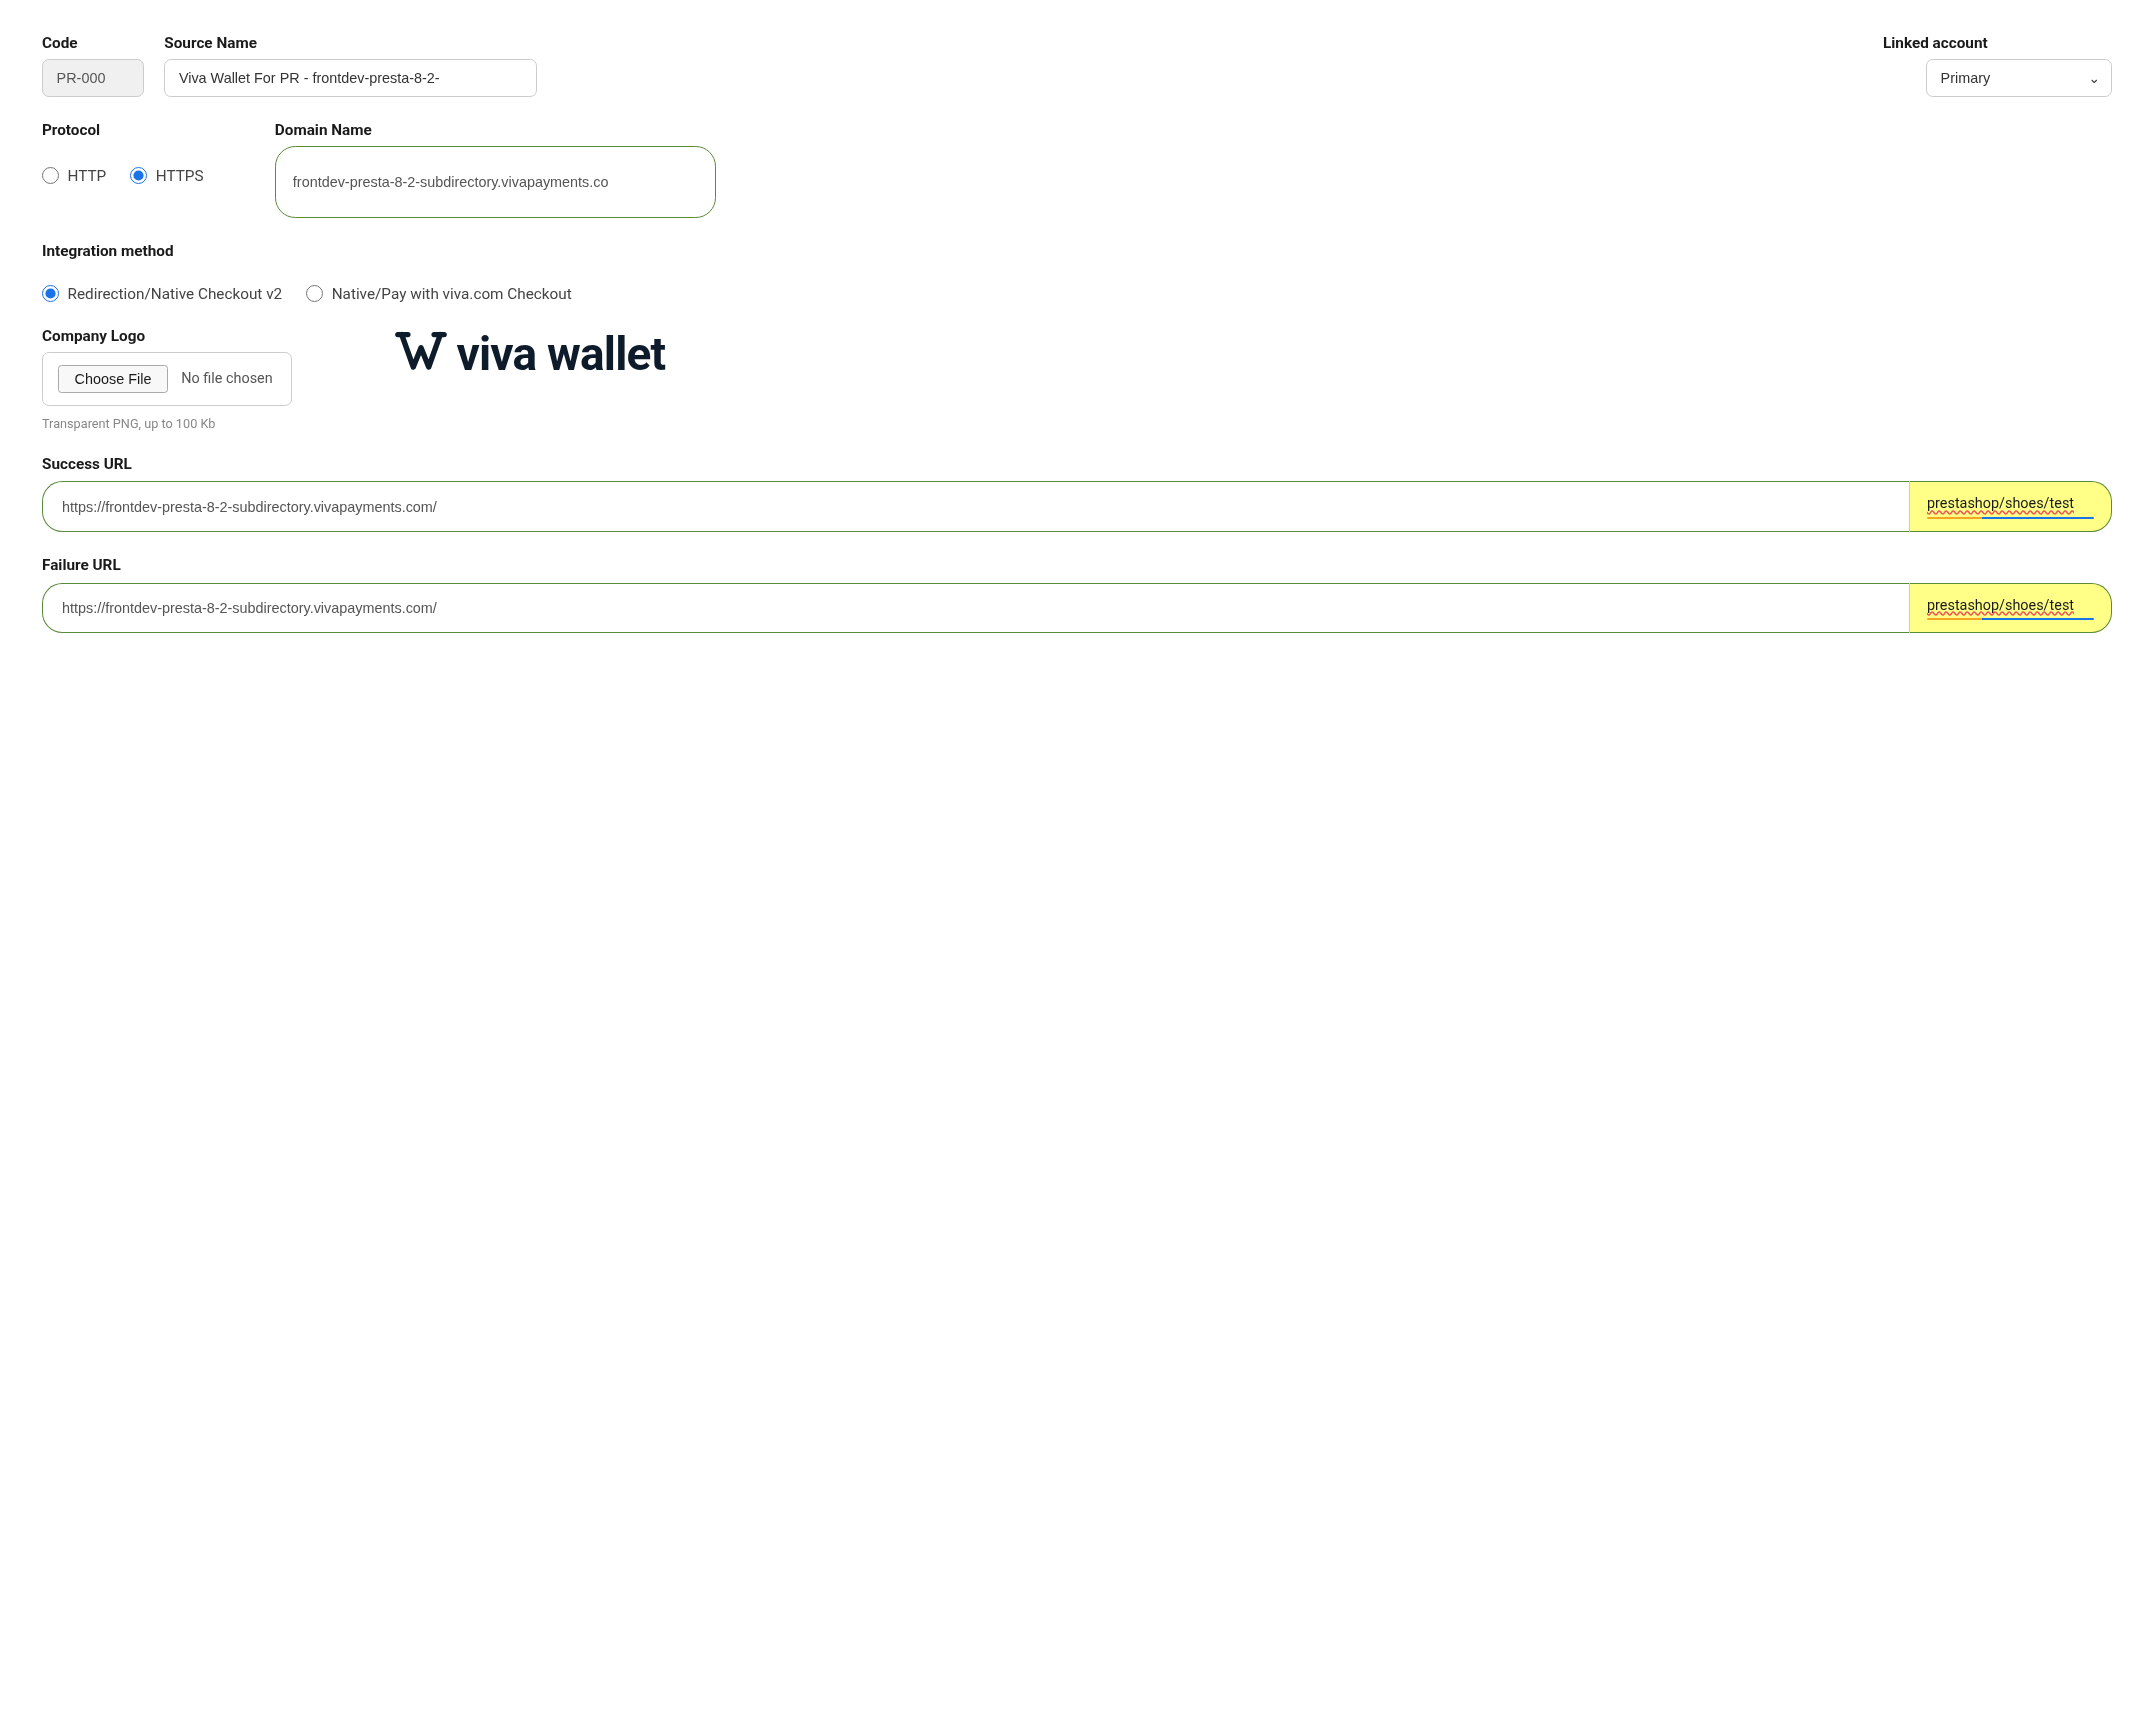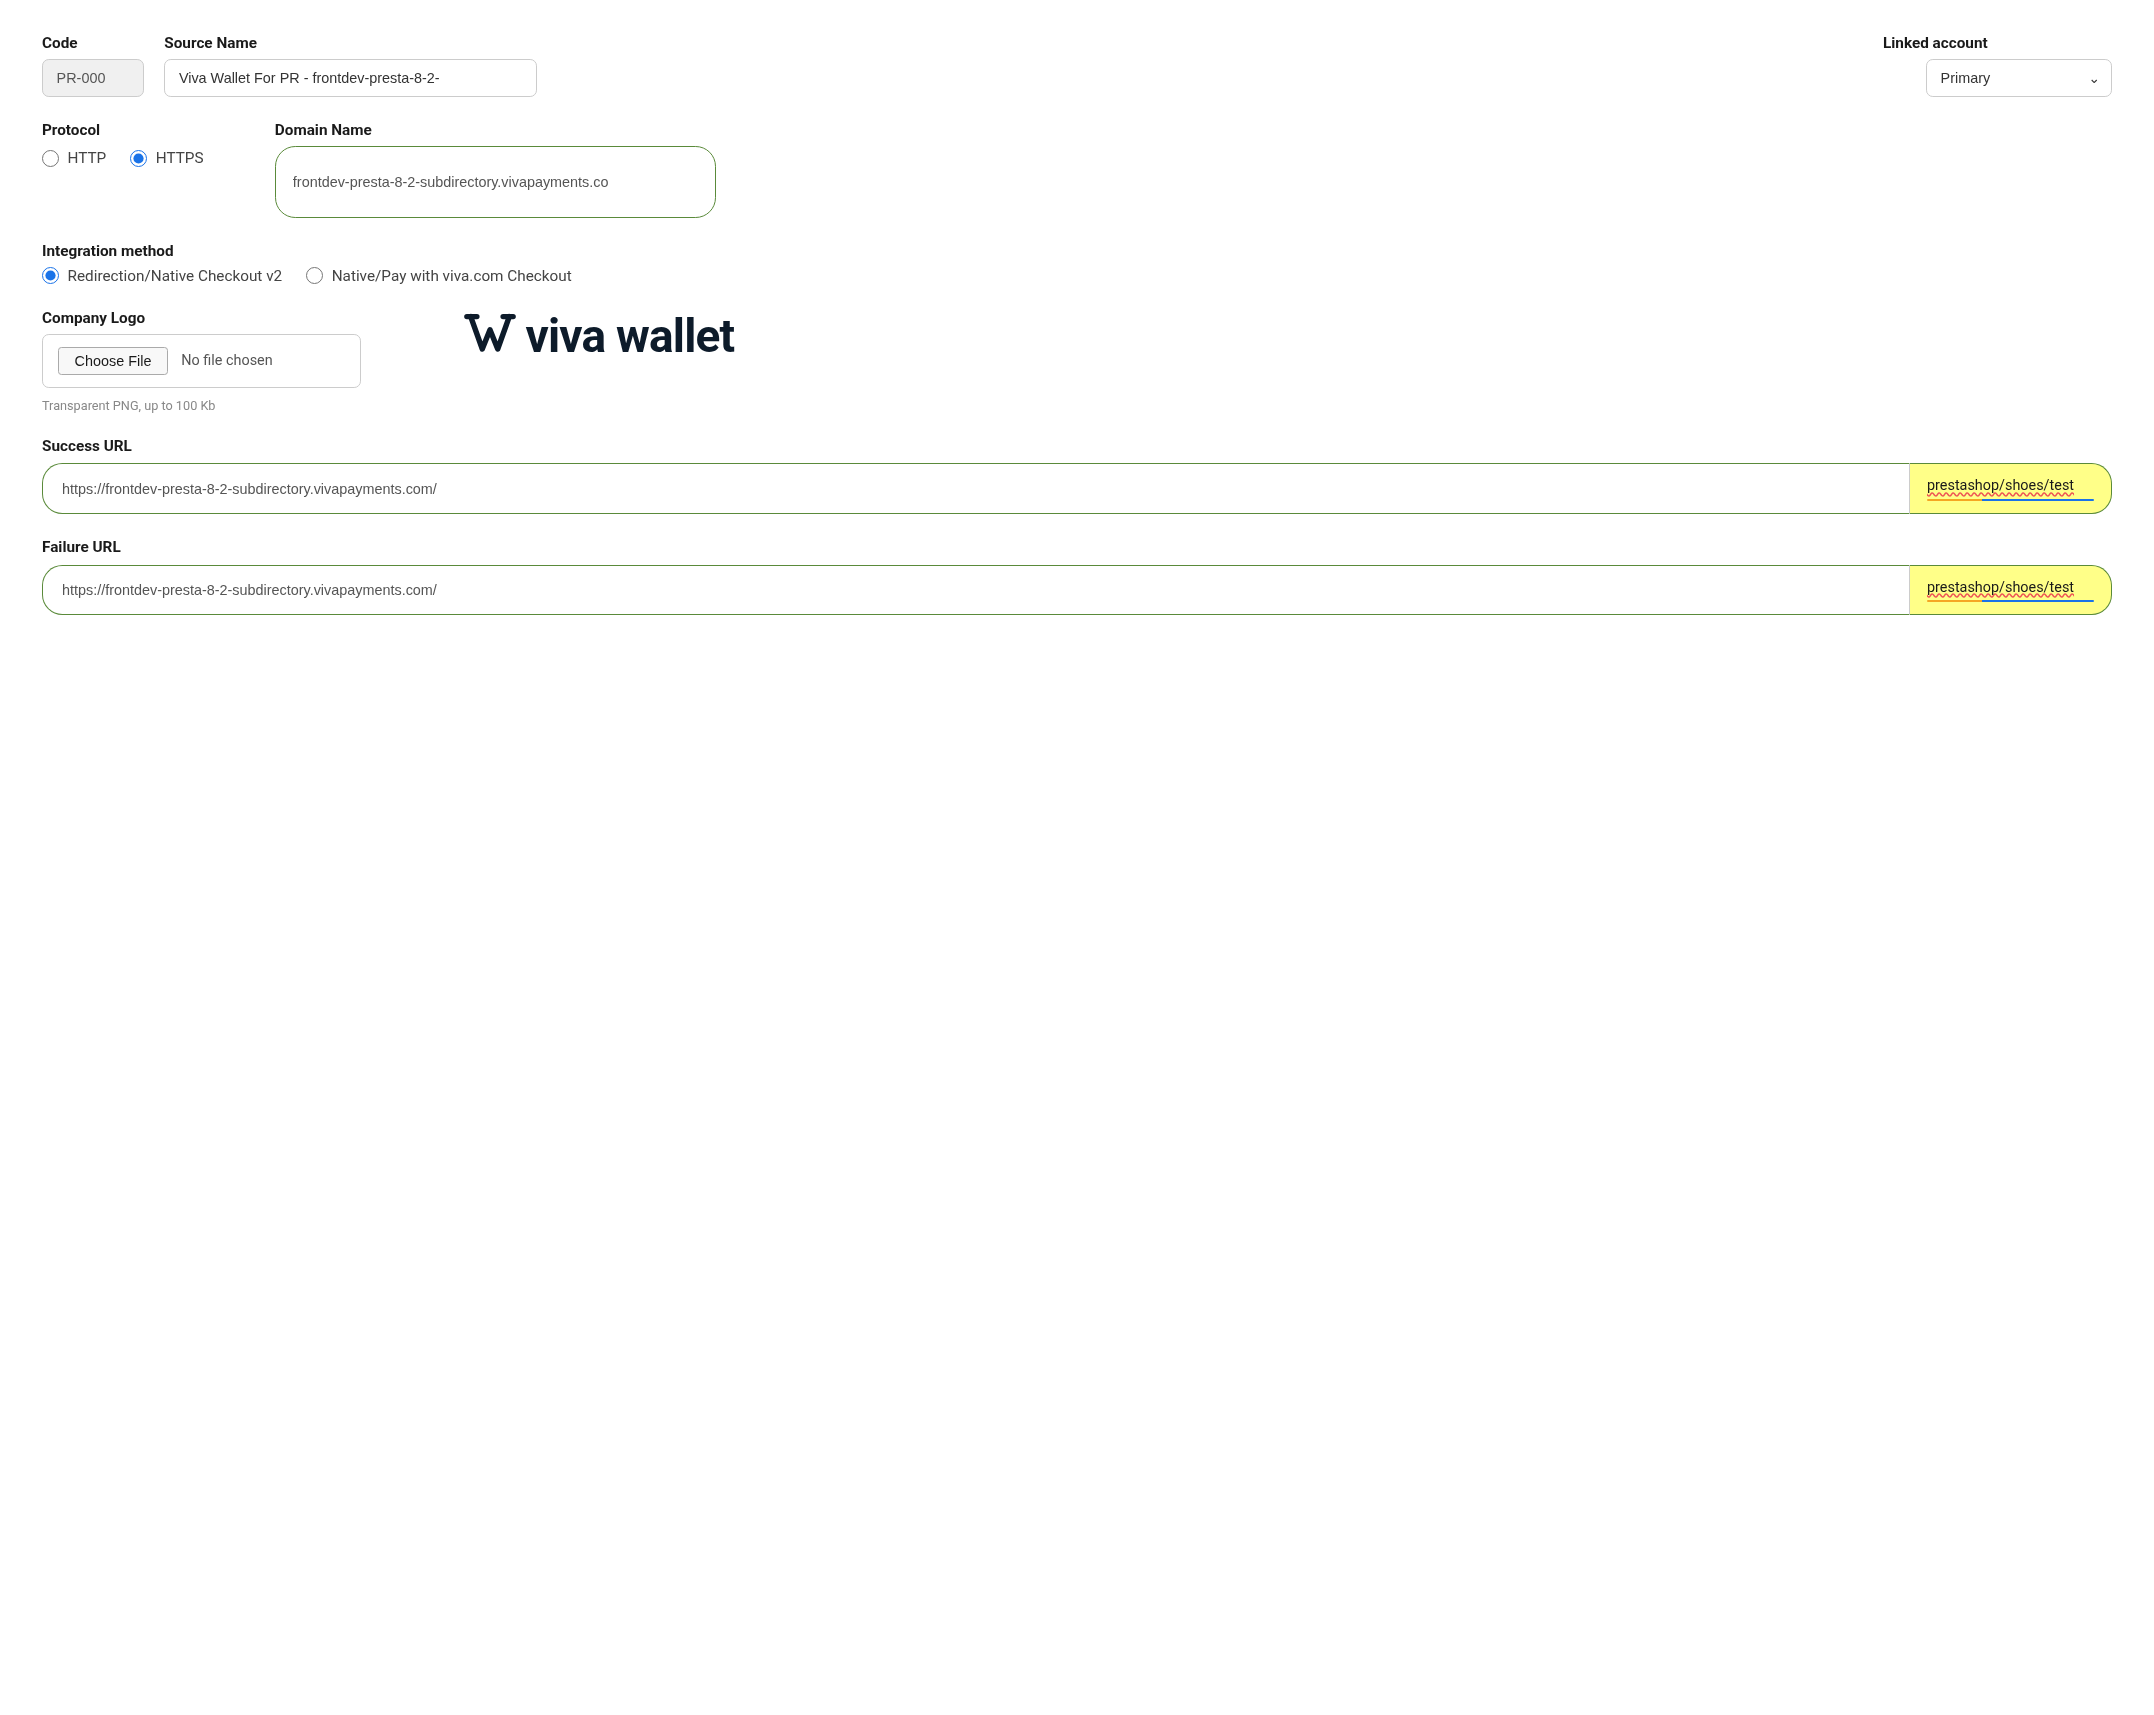--- a/index.html
+++ b/index.html
@@ -95,25 +95,25 @@
 
     .protocol-group .radio-row {
       display: flex;
       align-items: center;
       gap: 24px;
       margin-top: 3.4px;
     }
 
     .radio-option {
       display: flex;
-      align-items: center;
       gap: 8.5px;
       font-size: 15.3px;
       color: #444;
       cursor: pointer;
+      margin-top: 18px;
     }
 
     .radio-option input[type="radio"] {
       width: 17px;
       height: 17px;
       accent-color: #1a73e8;
       cursor: pointer;
     }
 
     .integration-row {
@@ -133,21 +133,21 @@
       margin-bottom: 10.2px;
     }
 
     .file-input-wrapper {
       border: 0.8px solid #ccc;
       border-radius: 6.8px;
       padding: 12px 15.3px;
       display: inline-flex;
       align-items: center;
       gap: 13.6px;
-      width: 319px;
+      width: 250px;
     }
 
     .choose-file-btn {
       border: 0.8px solid #aaa;
       background: #f8f8f8;
       border-radius: 3.4px;
       padding: 5.1px 15.3px;
       font-size: 14.4px;
       cursor: pointer;
       color: #1a1a1a;

